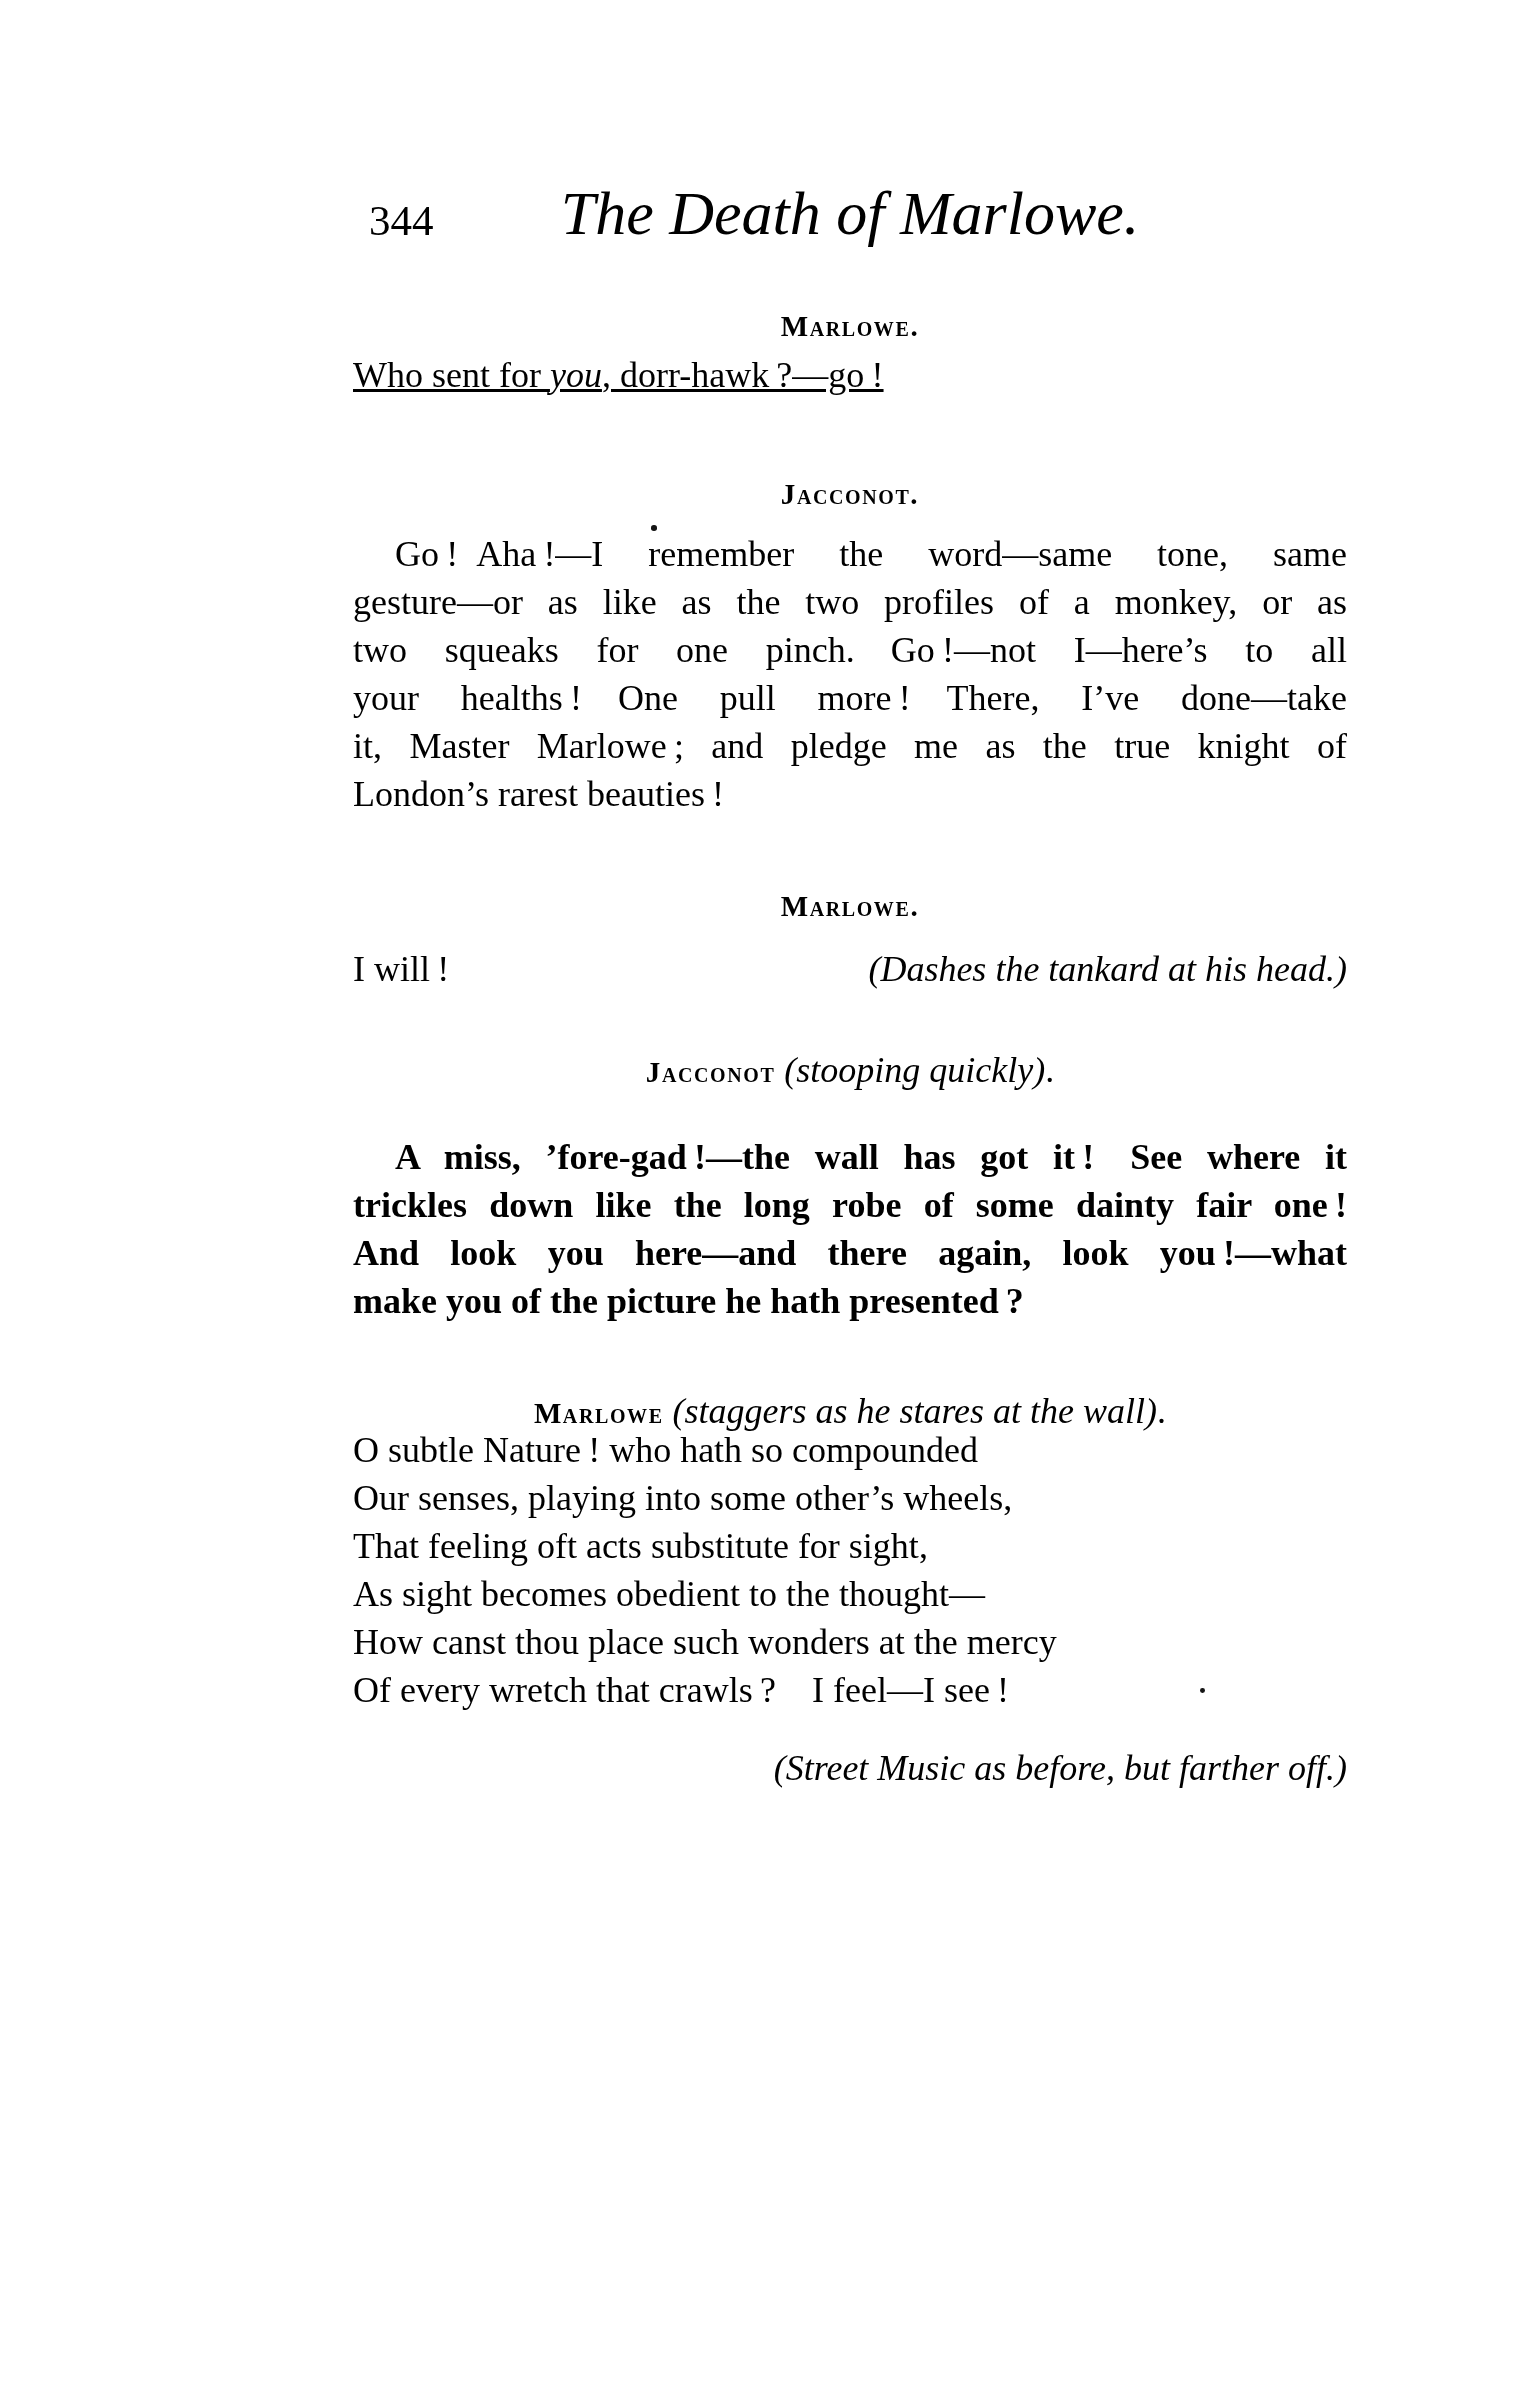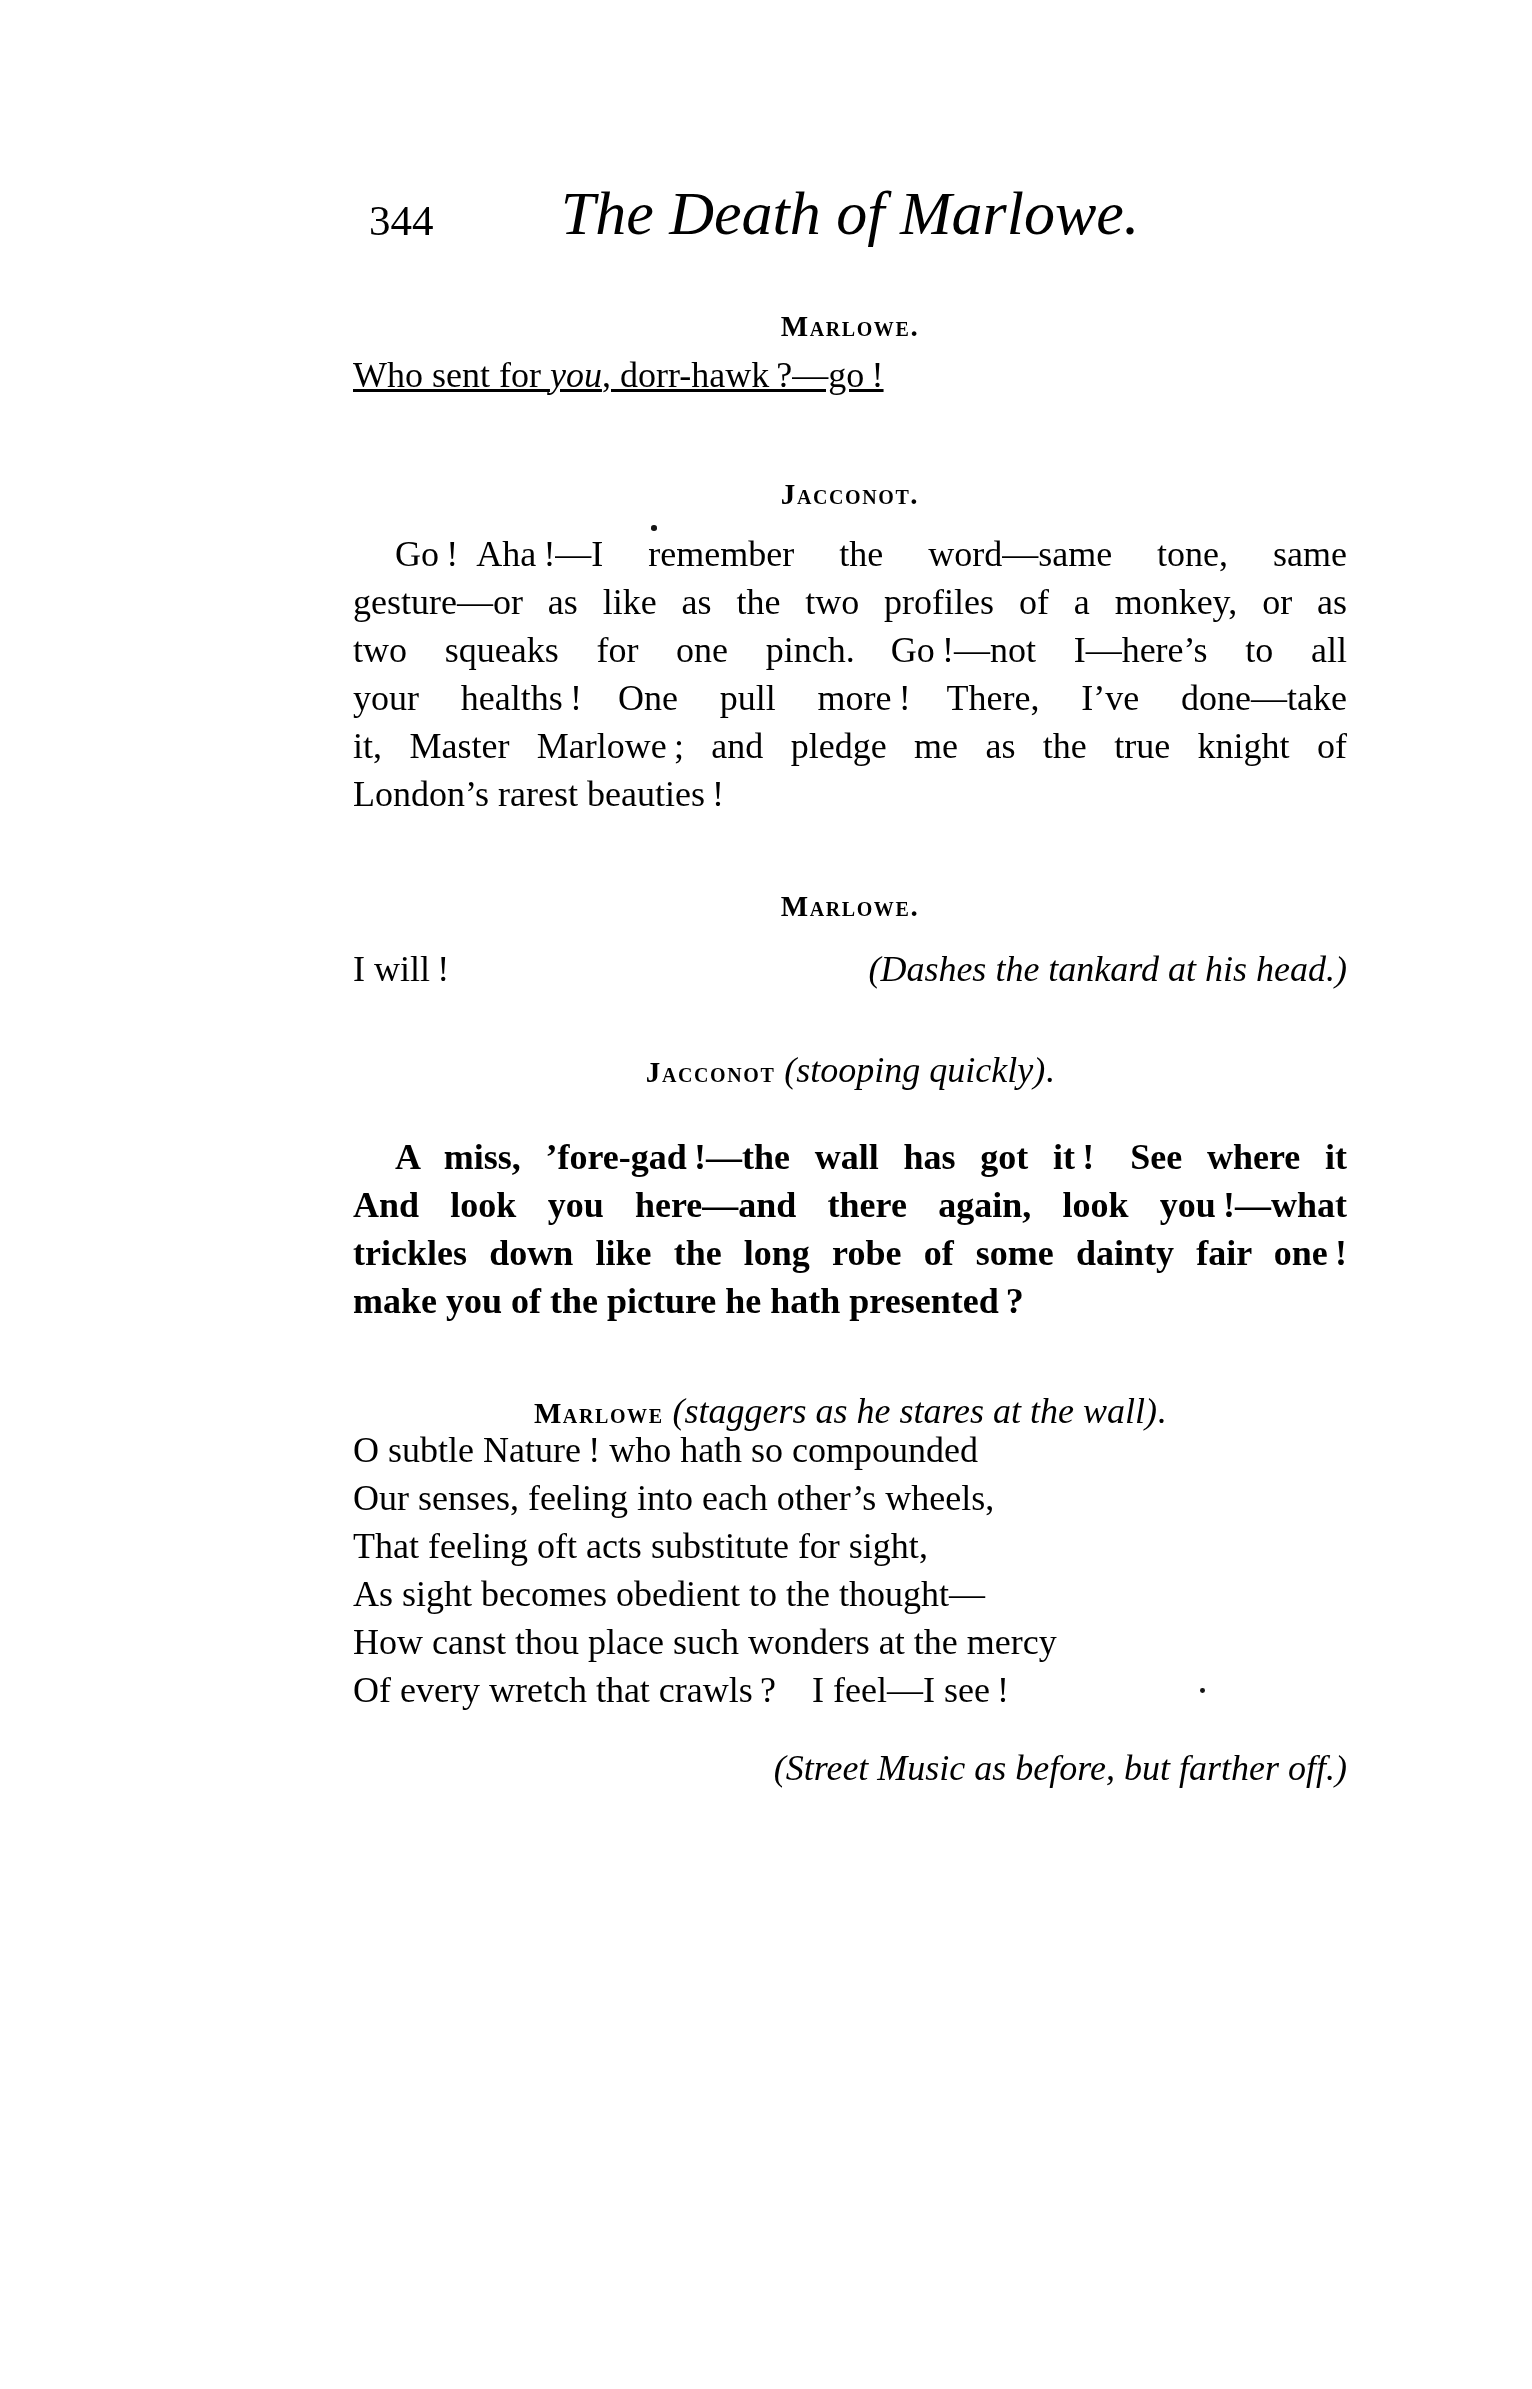--- a/index.html
+++ b/index.html
@@ -129,32 +129,32 @@
     <span>I will !</span>
     <span class="it">(Dashes the tankard at his head.)</span>
   </div>
 
   <div class="block heading h-s4">
     <span class="sc">Jacconot </span><span class="it">(stooping quickly)</span><span>.</span>
   </div>
 
   <div class="block t-para2">
     <div class="jline indent">A miss, ’fore-gad !—the wall has got it ! See where it</div>
+    <div class="jline">trickles down like the long robe of some dainty fair one !</div>
     <div class="jline">And look you here—and there again, look you !—what</div>
-    <div class="jline">trickles down like the long robe of some dainty fair one !</div>
     <div class="jline last">make you of the picture he hath presented ?</div>
   </div>
 
   <div class="block heading h-s5">
     <span class="sc">Marlowe </span><span class="it">(staggers as he stares at the wall)</span><span>.</span>
   </div>
 
   <div class="block t-verse">
     <div class="vline">O subtle Nature ! who hath so compounded</div>
-    <div class="vline">Our senses, feeling into each other’s wheels,</div>
+    <div class="vline">Our senses, playing into some other’s wheels,</div>
     <div class="vline">That feeling oft acts substitute for sight,</div>
     <div class="vline">As sight becomes obedient to the thought—</div>
     <div class="vline">How canst thou place such wonders at the mercy</div>
     <div class="vline">Of every wretch that crawls ? I feel—I see !</div>
   </div>
 
   <div class="block closing t-closing">(Street Music as before, but farther off.)</div>
 
   <div class="speck speck1"></div>
   <div class="speck speck2"></div>

